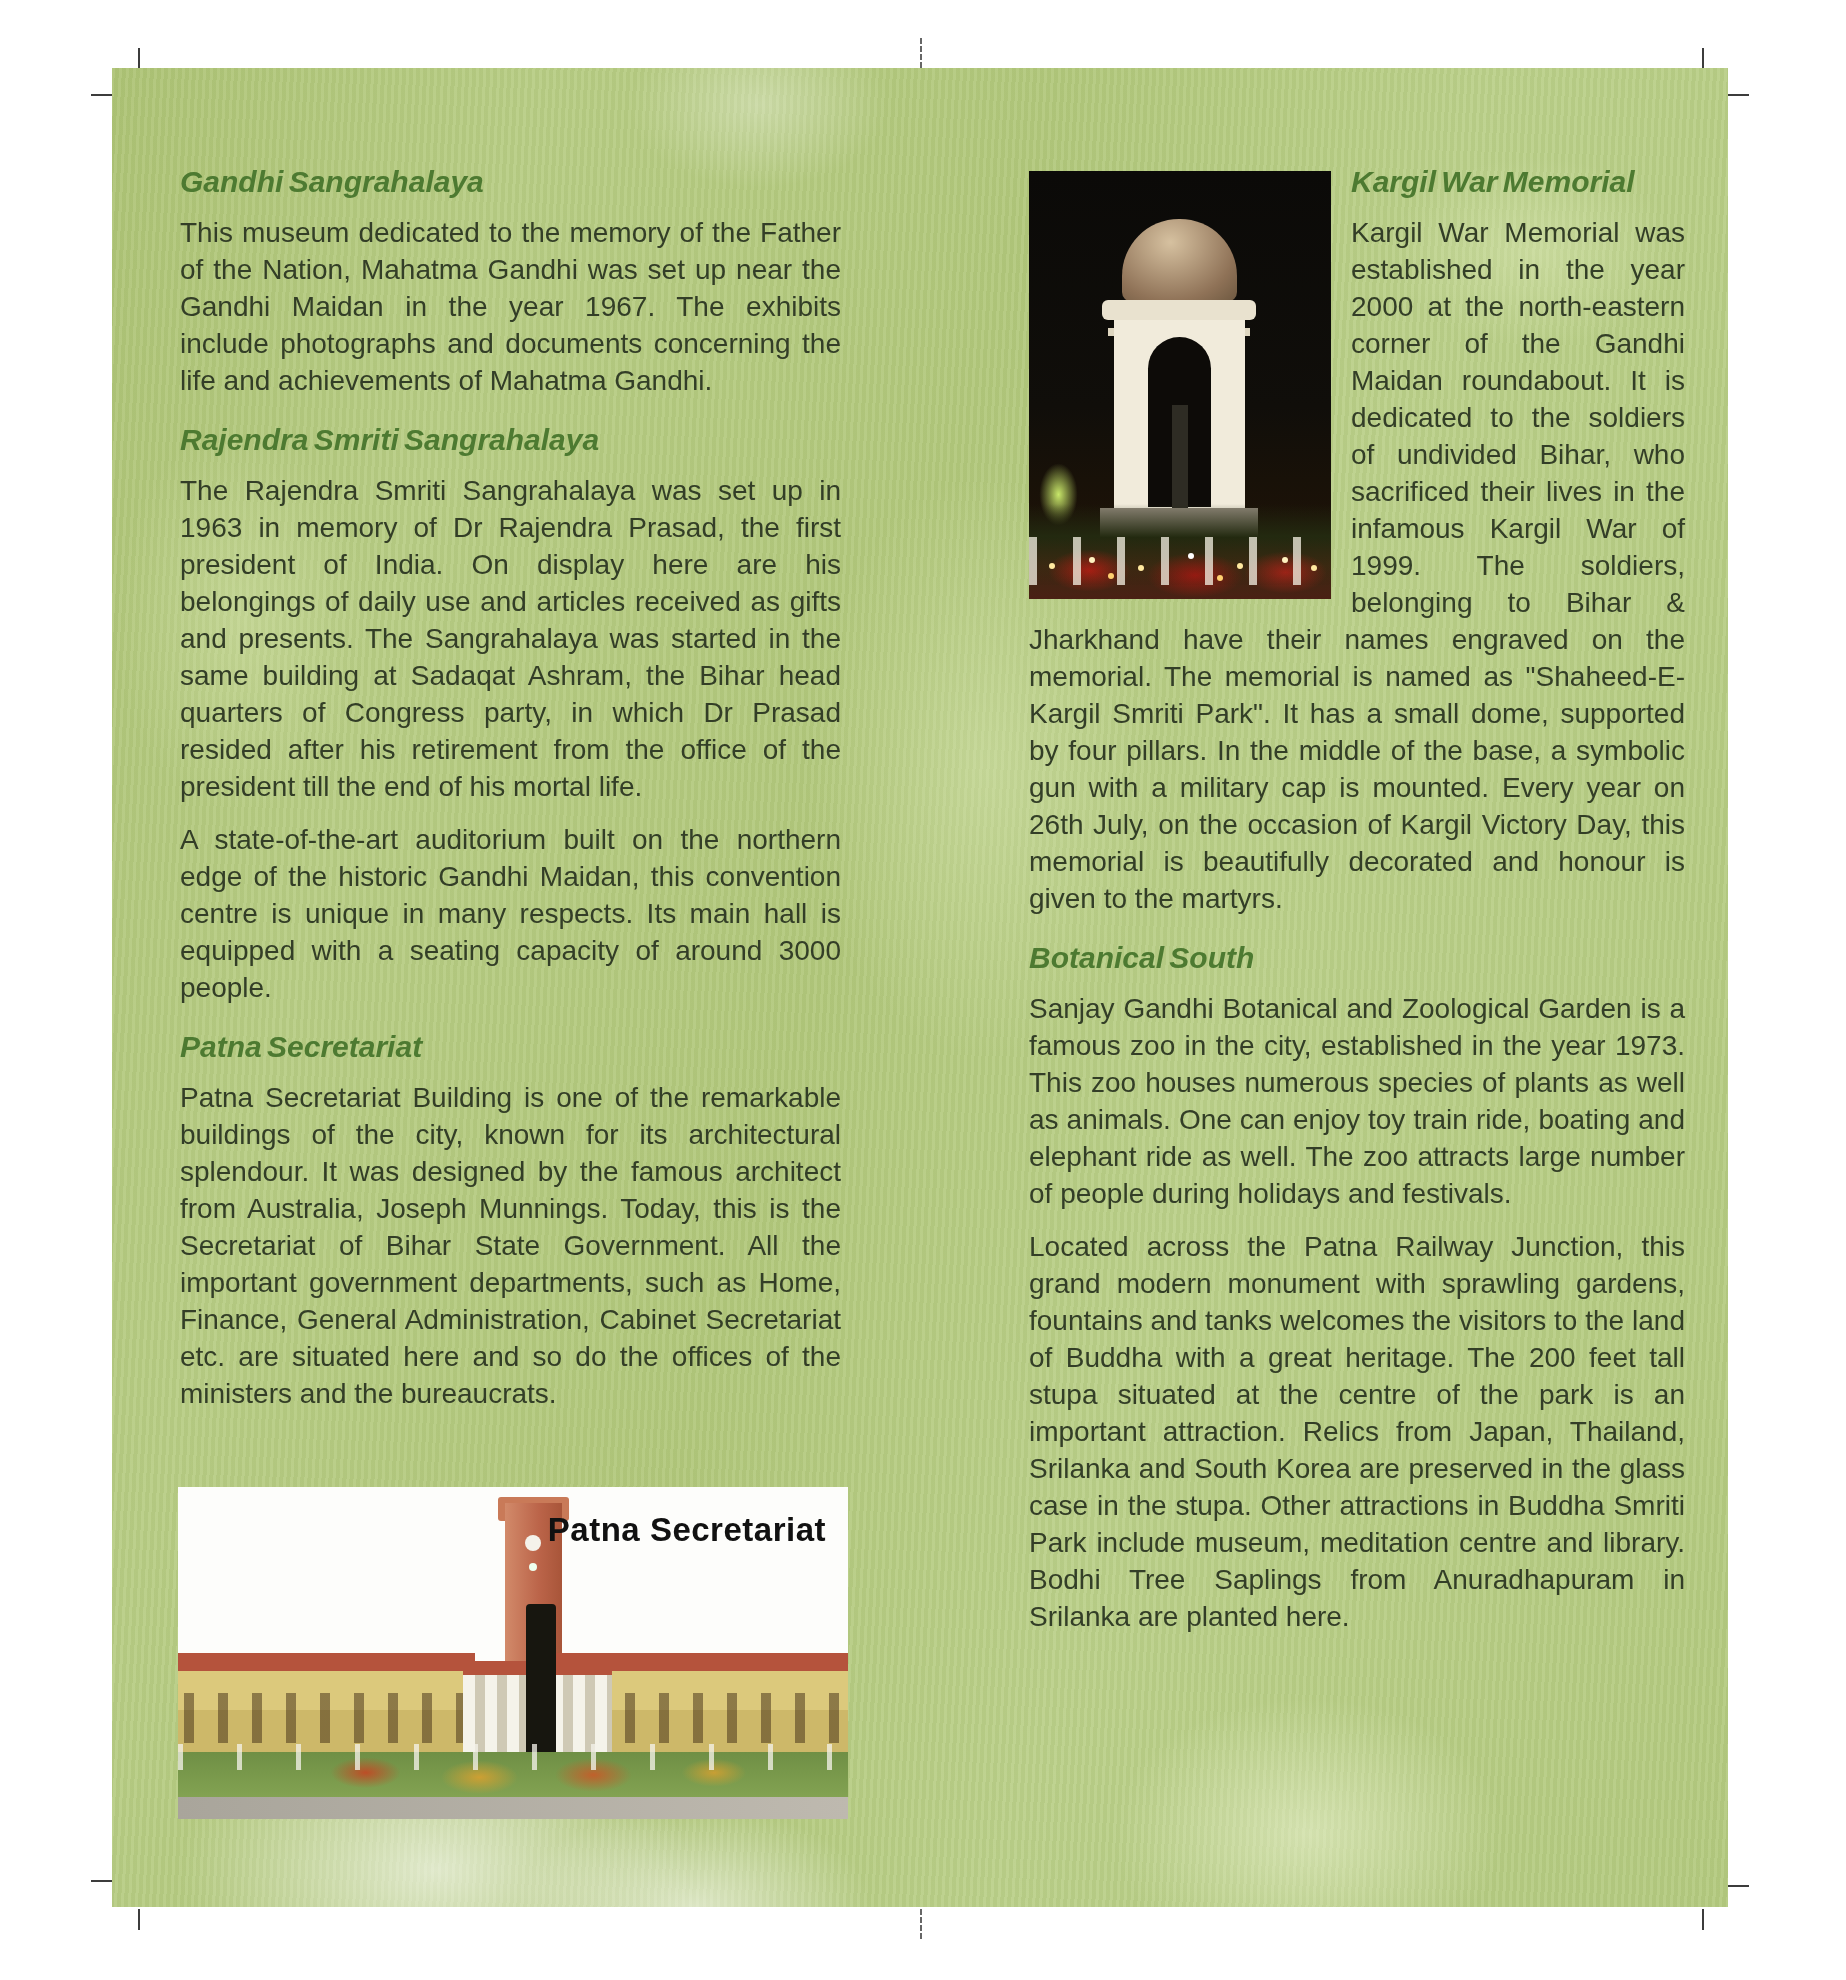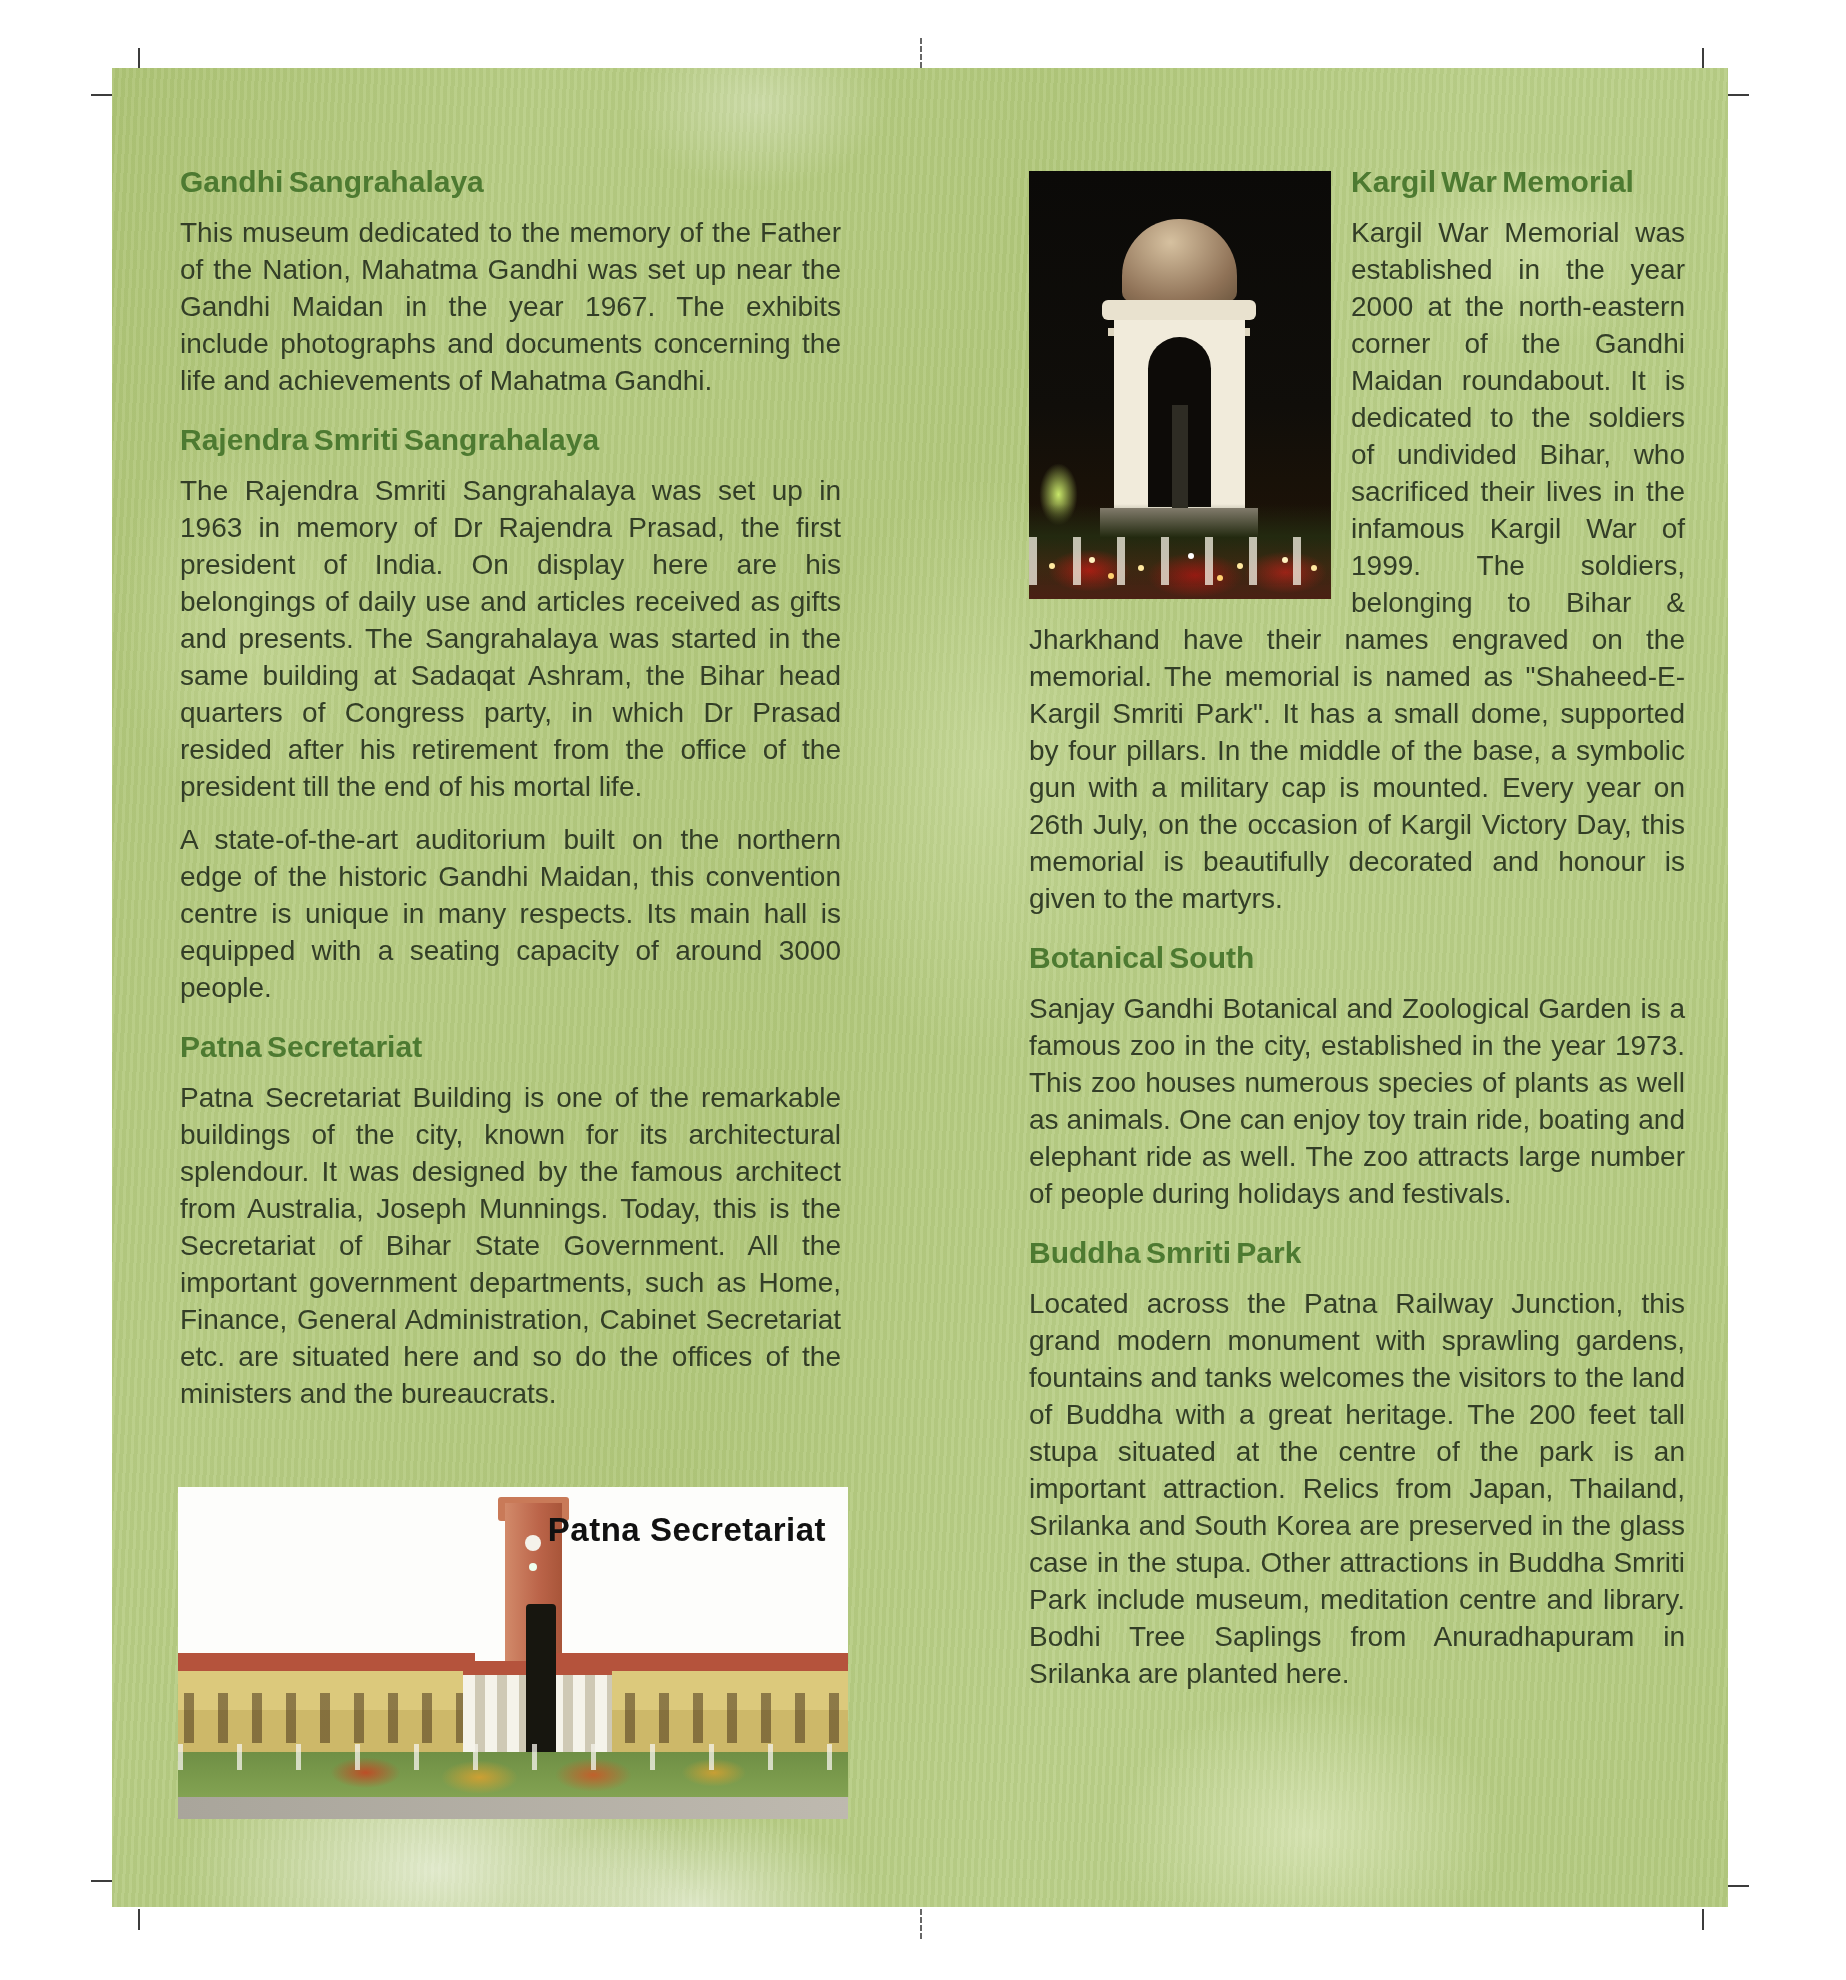--- a/index.html
+++ b/index.html
@@ -22,21 +22,21 @@
 
   
   .mark{position:absolute;background:#3c3c3c;}
   .mark.v{width:2px;height:21px;}
   .mark.h{width:21px;height:2px;}
   .fold{position:absolute;left:920px;width:0;border-left:2px dashed #666;height:30px;}
 
   
   .col{position:absolute;color:#333e27;font-size:28px;line-height:37px;}
   .col p{margin:0 0 16px 0;text-align:justify;}
-  .col h3{margin:22px 0 13px 0;font-size:30px;line-height:38px;color:#4d7a31;word-spacing:-3px;}
+  .col h3{margin:22px 0 13px 0;font-size:30px;line-height:38px;color:#4d7a31;word-spacing:-3px;font-style:italic;}
   .col h3.first{margin-top:0;}
   .col h2{margin:28px 0 14px 0;font-size:46px;line-height:51px;color:#4a7630;word-spacing:-2px;}
   .col-left{left:68px;top:95px;width:661px;}
   .col-right{left:885px;top:95px;width:656px;margin-left:32px;}
 
   
   .kargil{float:left;width:302px;height:428px;margin:8px 20px 12px 0;position:relative;overflow:hidden;
     background:linear-gradient(180deg,#0b0a08 0%,#100e0a 55%,#181108 72%,#221307 100%);}
   .k-tree{position:absolute;left:4px;bottom:63px;width:51px;height:83px;border-radius:50%;
     background:radial-gradient(closest-side,#c8e76a,rgba(60,80,20,0) 75%);}
@@ -155,19 +155,18 @@
         <div class="k-lights"></div>
       </div>
 
       <h3 class="first">Kargil War Memorial</h3>
       <p>Kargil War Memorial was established in the year 2000 at the north-eastern corner of the Gandhi Maidan roundabout. It is dedicated to the soldiers of undivided Bihar, who sacrificed their lives in the infamous Kargil War of 1999. The soldiers, belonging to Bihar &amp; Jharkhand have their names engraved on the memorial. The memorial is named as "Shaheed-E-Kargil Smriti Park". It has a small dome, supported by four pillars. In the middle of the base, a symbolic gun with a military cap is mounted. Every year on 26th July, on the occasion of Kargil Victory Day, this memorial is beautifully decorated and honour is given to the martyrs.</p>
 
 
       <h3>Botanical South</h3>
       <p>Sanjay Gandhi Botanical and Zoological Garden is a famous zoo in the city, established in the year 1973. This zoo houses numerous species of plants as well as animals. One can enjoy toy train ride, boating and elephant ride as well. The zoo attracts large number of people during holidays and festivals.</p>
 
-      <h3>Buddha Smriti Park</h3>
       <p>Located across the Patna Railway Junction, this grand modern monument with sprawling gardens, fountains and tanks welcomes the visitors to the land of Buddha with a great heritage. The 200 feet tall stupa situated at the centre of the park is an important attraction. Relics from Japan, Thailand, Srilanka and South Korea are preserved in the glass case in the stupa. Other attractions in Buddha Smriti Park include museum, meditation centre and library. Bodhi Tree Saplings from Anuradhapuram in Srilanka are planted here.</p>
     </div>
 
   </div>
 </div>
 
 
 </body></html>

